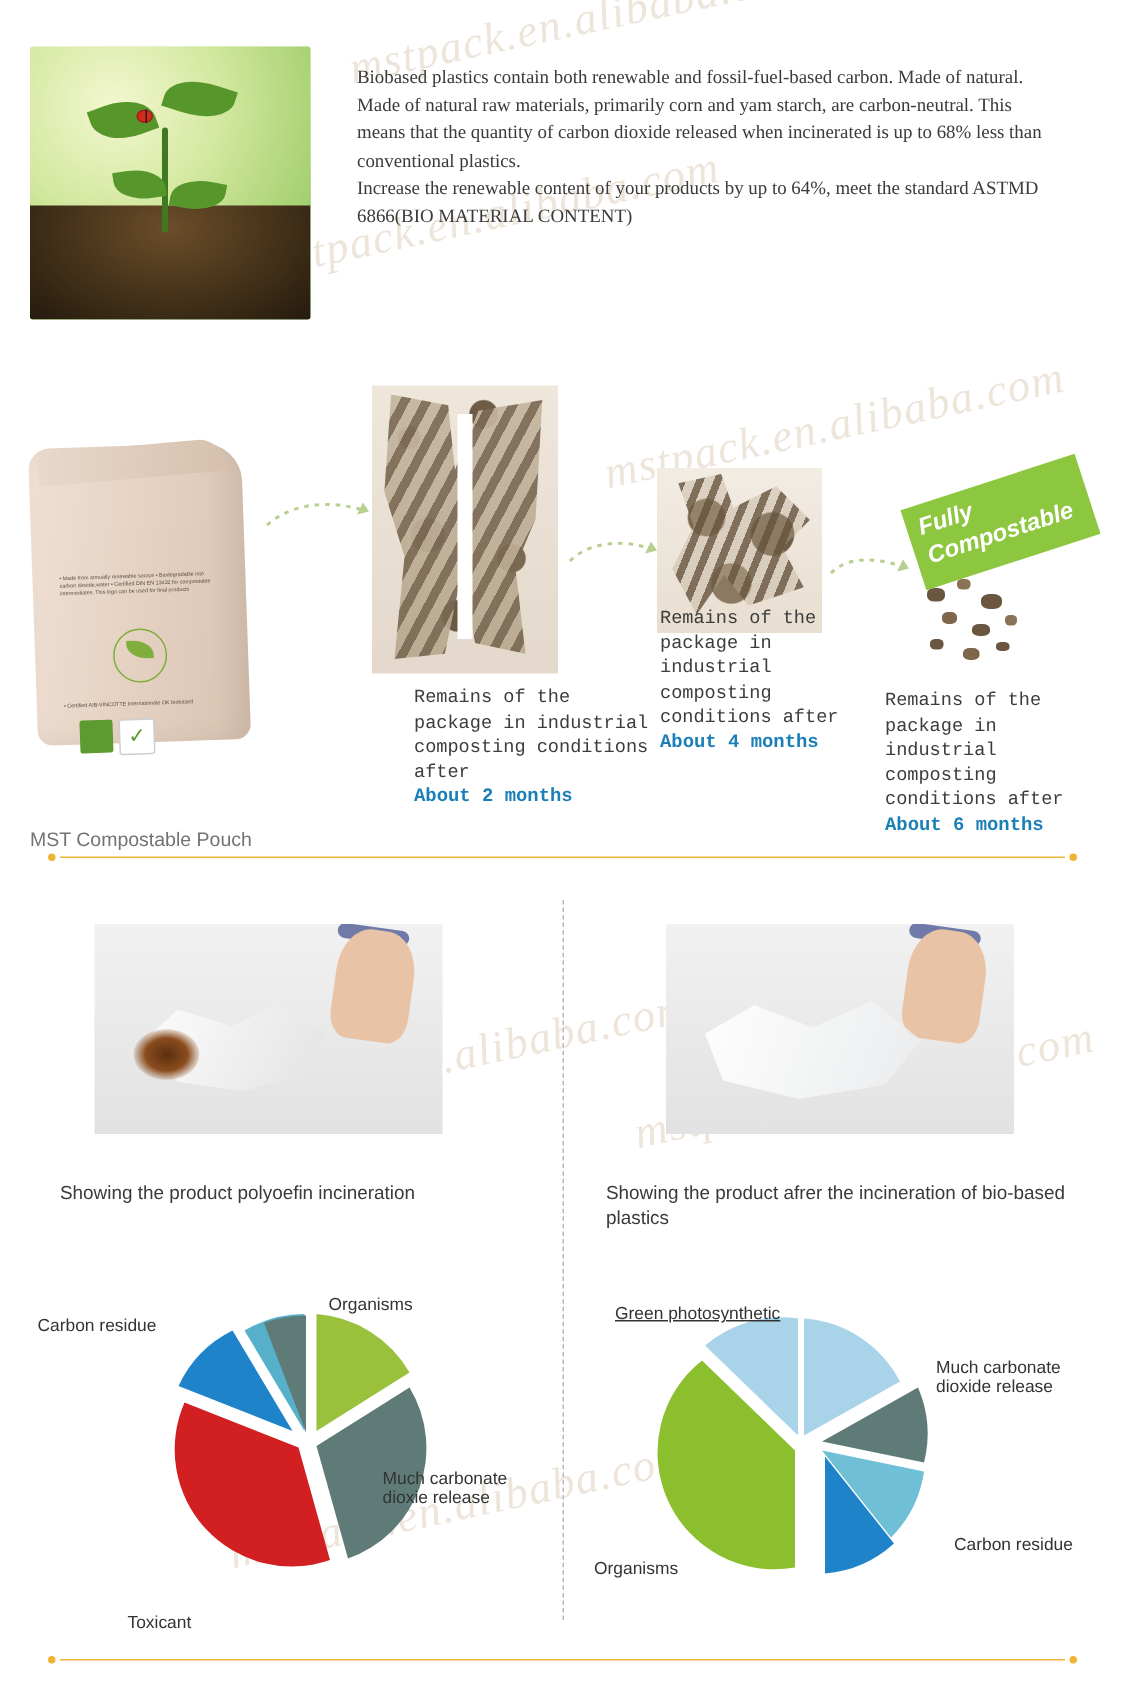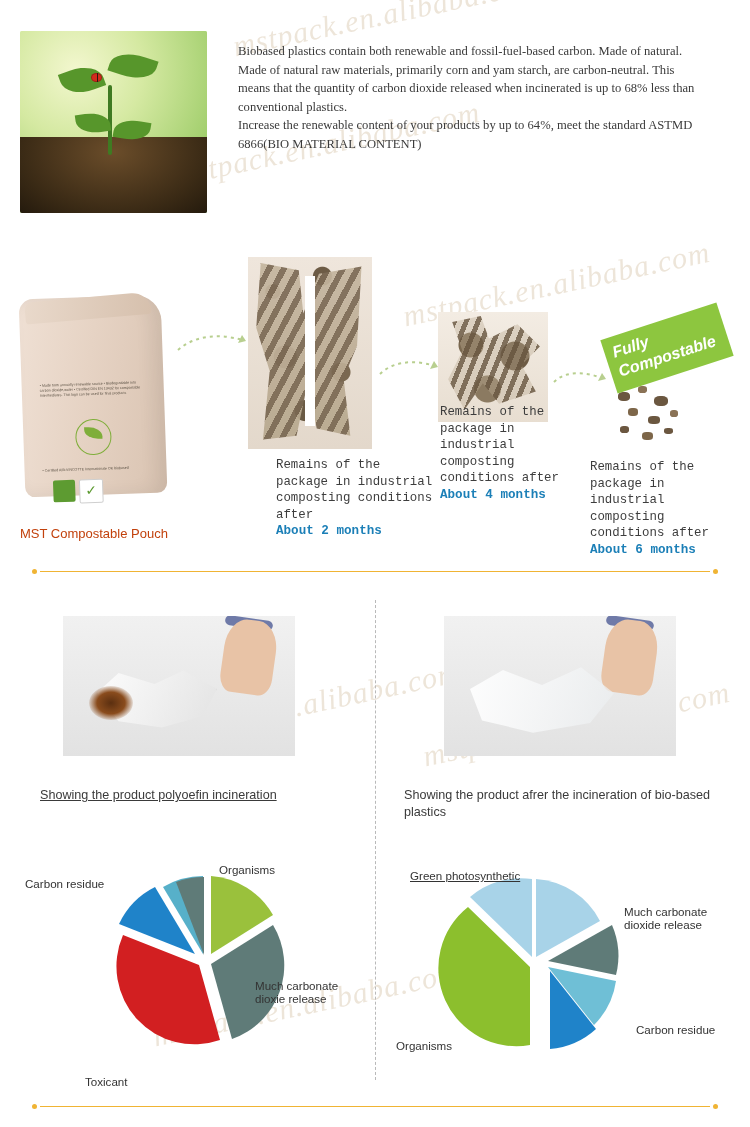--- a/index.html
+++ b/index.html
@@ -123,22 +123,22 @@
   }
   .pouch-text2 {
     position:absolute; left:18px; top:170px; width:104px;
     font-size:3.6px; line-height:5.2px; color:#5d5346;
   }
   .pouch-badges { position:absolute; left:28px; top:182px; display:flex; gap:4px; }
   .badge-sq { width:22px; height:22px; background:#5d9b31; border-radius:2px; }
   .badge-sq.white { background:#ffffff; border:1px solid #cfcfcf; color:#5d9b31; font-size:14px; text-align:center; line-height:20px;}
 
   .pouch-label {
-    position:absolute; left:20px; top:526px;
-    font-size:13px; color:#c2410c;
+    position:absolute; left:20px; top:552px;
+    font-size:13px; color:#737373;
   }
 
   .stage2-img {
     position:absolute; left:248px; top:257px; width:124px; height:192px;
     background:
       radial-gradient(circle at 20% 18%, #7c6a52 0 7px, transparent 8px),
       radial-gradient(circle at 60% 10%, #6d5b45 0 9px, transparent 10px),
       radial-gradient(circle at 30% 52%, #8a7760 0 11px, transparent 12px),
       radial-gradient(circle at 75% 60%, #7a6850 0 9px, transparent 10px),
       radial-gradient(circle at 46% 80%, #6a5a44 0 10px, transparent 11px),
@@ -277,21 +277,21 @@
     background: linear-gradient(100deg, rgba(255,255,255,.95), rgba(235,238,240,.7));
     clip-path: polygon(4% 34%,26% 6%,52% 28%,78% 2%,100% 40%,84% 84%,46% 98%,12% 80%);
   }
 
   .burn-cap {
     position:absolute;
     font-size: 12.6px;
     line-height: 17px;
     color: #3a3a3a;
   }
-  .burn-cap-left { left: 40px; top: 787px; width: 330px; text-decoration: underline; }
+  .burn-cap-left { left: 40px; top: 787px; width: 330px; }
   .burn-cap-right { left: 404px; top: 787px; width: 320px; }
 
   
   .pie-wrap { position: absolute; }
   .pie-left { left: 55px; top: 845px; width: 300px; height: 235px; }
   .pie-right { left: 400px; top: 845px; width: 330px; height: 235px; }
 
   .pie-label {
     position: absolute;
     font-size: 11.6px;

